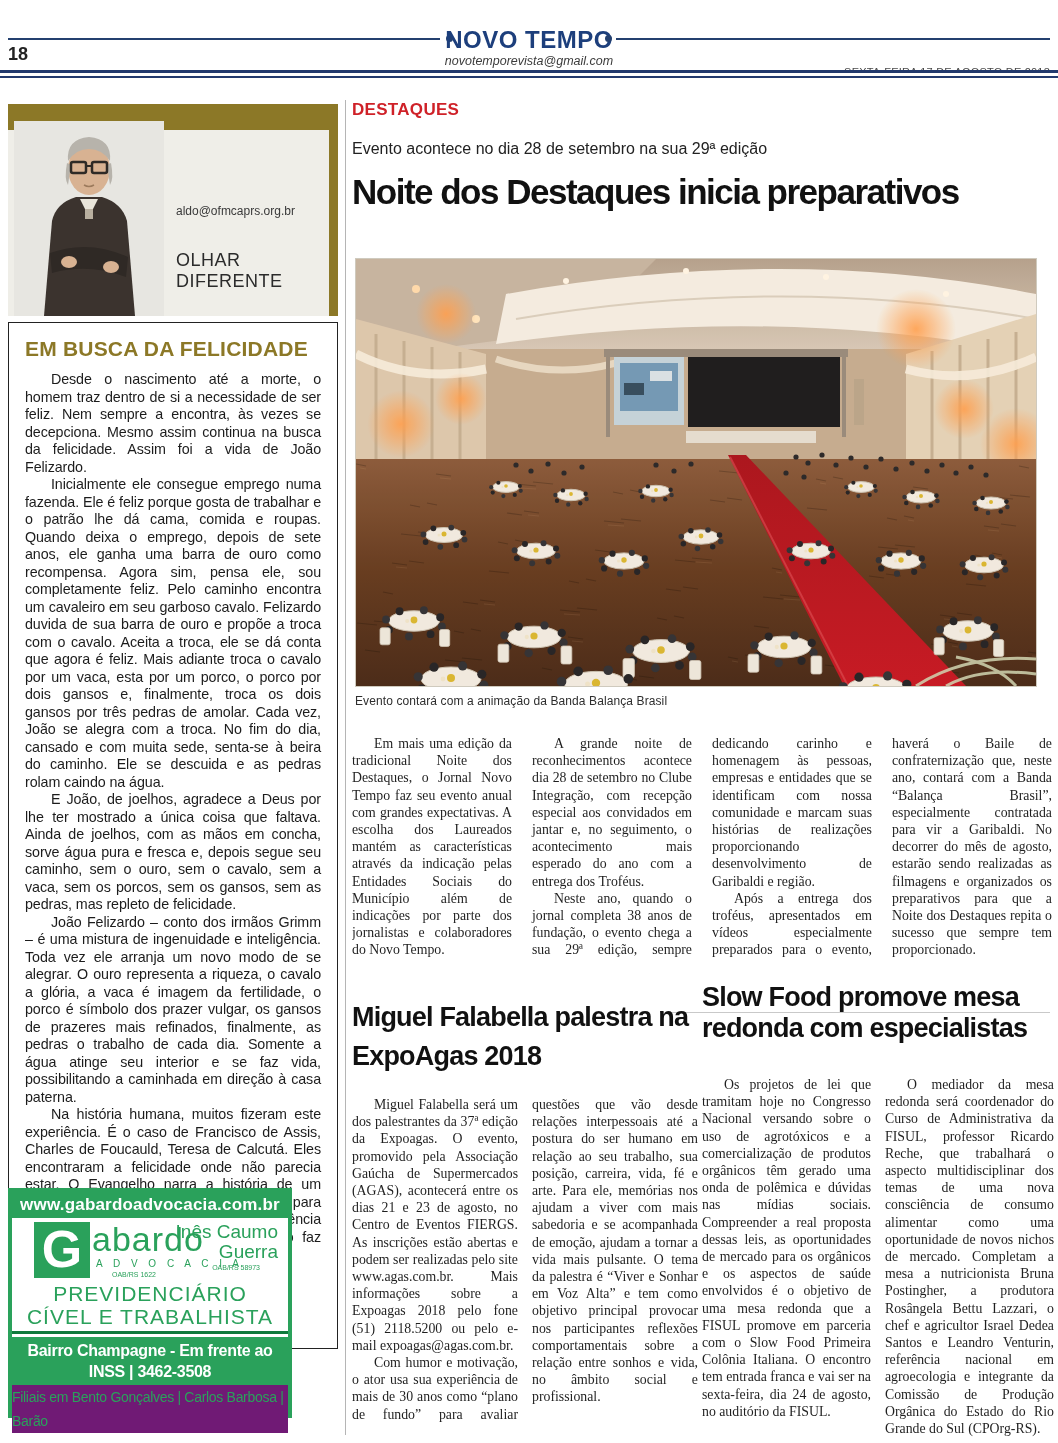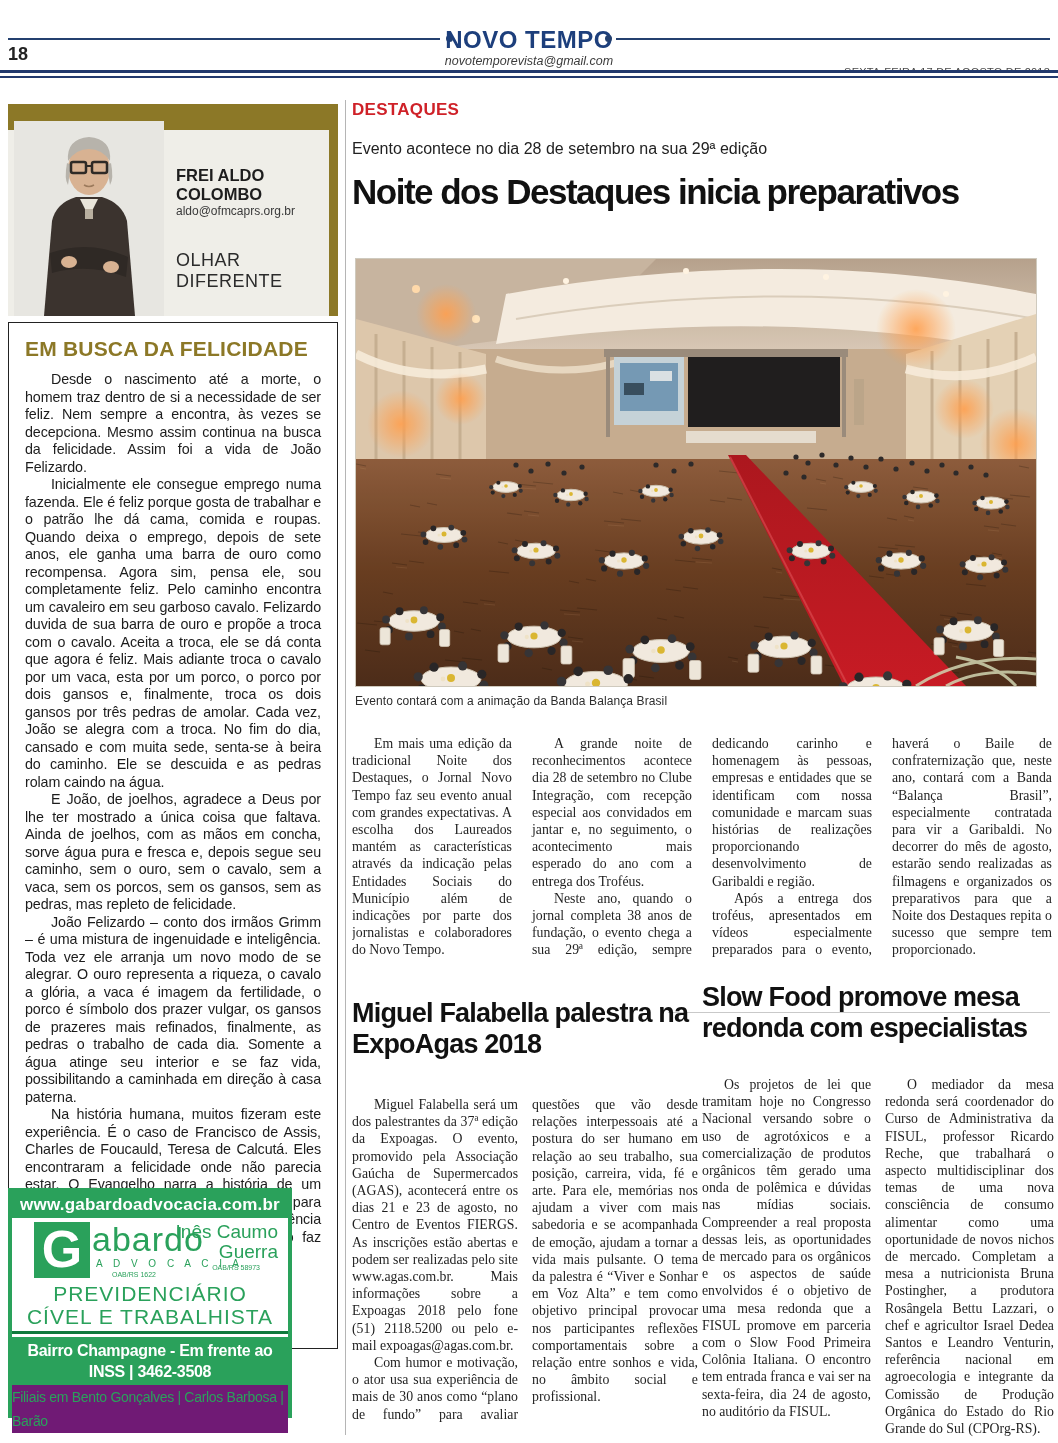--- a/index.html
+++ b/index.html
@@ -59,21 +59,21 @@
   .photo-frame{position:absolute;left:355px;top:258px;width:680px;height:427px;border:1px solid #cfcabe;
                box-sizing:content-box;overflow:hidden;}
   .photo-caption{position:absolute;left:355px;top:694px;font-size:12px;color:#2e2e2e;letter-spacing:0.1px;}
   .main-cols{position:absolute;left:352px;top:735px;width:700px;height:238px;overflow:hidden;
              column-count:4;column-gap:20px;}
   .serif p{margin:0;font-family:"Liberation Serif",serif;font-size:13.8px;line-height:17.2px;
            text-align:justify;text-indent:22px;color:#1f1f1f;}
   .main-cols p:first-child{break-after:column;}
   .hairline{position:absolute;left:668px;top:1012px;width:382px;height:1px;background:#c9c9c9;}
   .h2-left{position:absolute;left:352px;top:998px;width:348px;font-size:27px;font-weight:bold;
-           color:#111;letter-spacing:-0.8px;line-height:31px;}
+           color:#111;letter-spacing:-0.8px;line-height:39px;}
   .h2-right{position:absolute;left:702px;top:982px;width:352px;font-size:27px;font-weight:bold;
             color:#111;letter-spacing:-0.8px;line-height:31px;}
   .falabella-cols{position:absolute;left:352px;top:1096px;width:346px;height:344px;overflow:hidden;
                   column-count:2;column-gap:14px;}
   .slow-cols{position:absolute;left:702px;top:1076px;width:352px;height:364px;overflow:hidden;
              column-count:2;column-gap:14px;}
   .slow-cols p:first-child{break-after:column;}
 </style>
 </head>
 <body>
@@ -104,21 +104,20 @@
       <path d="M53,42 Q50,58 54,64 L57,44 Z" fill="#b7b3ab"></path>
       <path d="M97,42 Q100,58 96,64 L93,44 Z" fill="#b7b3ab"></path>
       <rect x="57" y="41" width="15" height="11" rx="2" fill="none" stroke="#2e2a26" stroke-width="2.5"></rect>
       <rect x="78" y="41" width="15" height="11" rx="2" fill="none" stroke="#2e2a26" stroke-width="2.5"></rect>
       <line x1="72" y1="45" x2="78" y2="45" stroke="#2e2a26" stroke-width="2"></line>
       <path d="M70,64 Q75,67 80,64" stroke="#9c7a5c" stroke-width="1.5" fill="none"></path>
       <path d="M36,132 Q75,118 114,136 L112,156 Q75,142 38,152 Z" fill="#2f2925"></path>
       <ellipse cx="55" cy="141" rx="8" ry="6" fill="#d8b292"></ellipse>
       <ellipse cx="97" cy="146" rx="8" ry="6" fill="#d8b292"></ellipse>
     </svg>
-    <div class="frei-name">FREI ALDO COLOMBO</div>
     <div class="frei-email">aldo@ofmcaprs.org.br</div>
     <div class="frei-col">OLHAR DIFERENTE</div>
   </div>
 
   <div class="sb-article">
     <div class="sb-title">EM BUSCA DA FELICIDADE</div>
     <div class="sb-text">
         <p>Desde o nascimento até a morte, o homem traz dentro de si a necessidade de ser feliz. Nem sempre a encontra, às vezes se decepciona. Mesmo assim continua na busca da felicidade. Assim foi a vida de João Felizardo.</p>
         <p>Inicialmente ele consegue emprego numa fazenda. Ele é feliz porque gosta de trabalhar e o patrão lhe dá cama, comida e roupas. Quando deixa o emprego, depois de sete anos, ele ganha uma barra de ouro como recompensa. Agora sim, pensa ele, sou completamente feliz. Pelo caminho encontra um cavaleiro em seu garboso cavalo. Felizardo duvida de sua barra de ouro e propõe a troca com o cavalo. Aceita a troca, ele se dá conta que agora é feliz. Mais adiante troca o cavalo por um vaca, esta por um porco, o porco por dois gansos e, finalmente, troca os dois gansos por três pedras de amolar. Cada vez, João se alegra com a troca. No fim do dia, cansado e com muita sede, senta-se à beira do caminho. Ele se descuida e as pedras rolam caindo na água.</p>
         <p>E João, de joelhos, agradece a Deus por lhe ter mostrado a única coisa que faltava. Ainda de joelhos, com as mãos em concha, sorve água pura e fresca e, depois segue seu caminho, sem o ouro, sem o cavalo, sem a vaca, sem os porcos, sem os gansos, sem as pedras, mas repleto de felicidade.</p>

